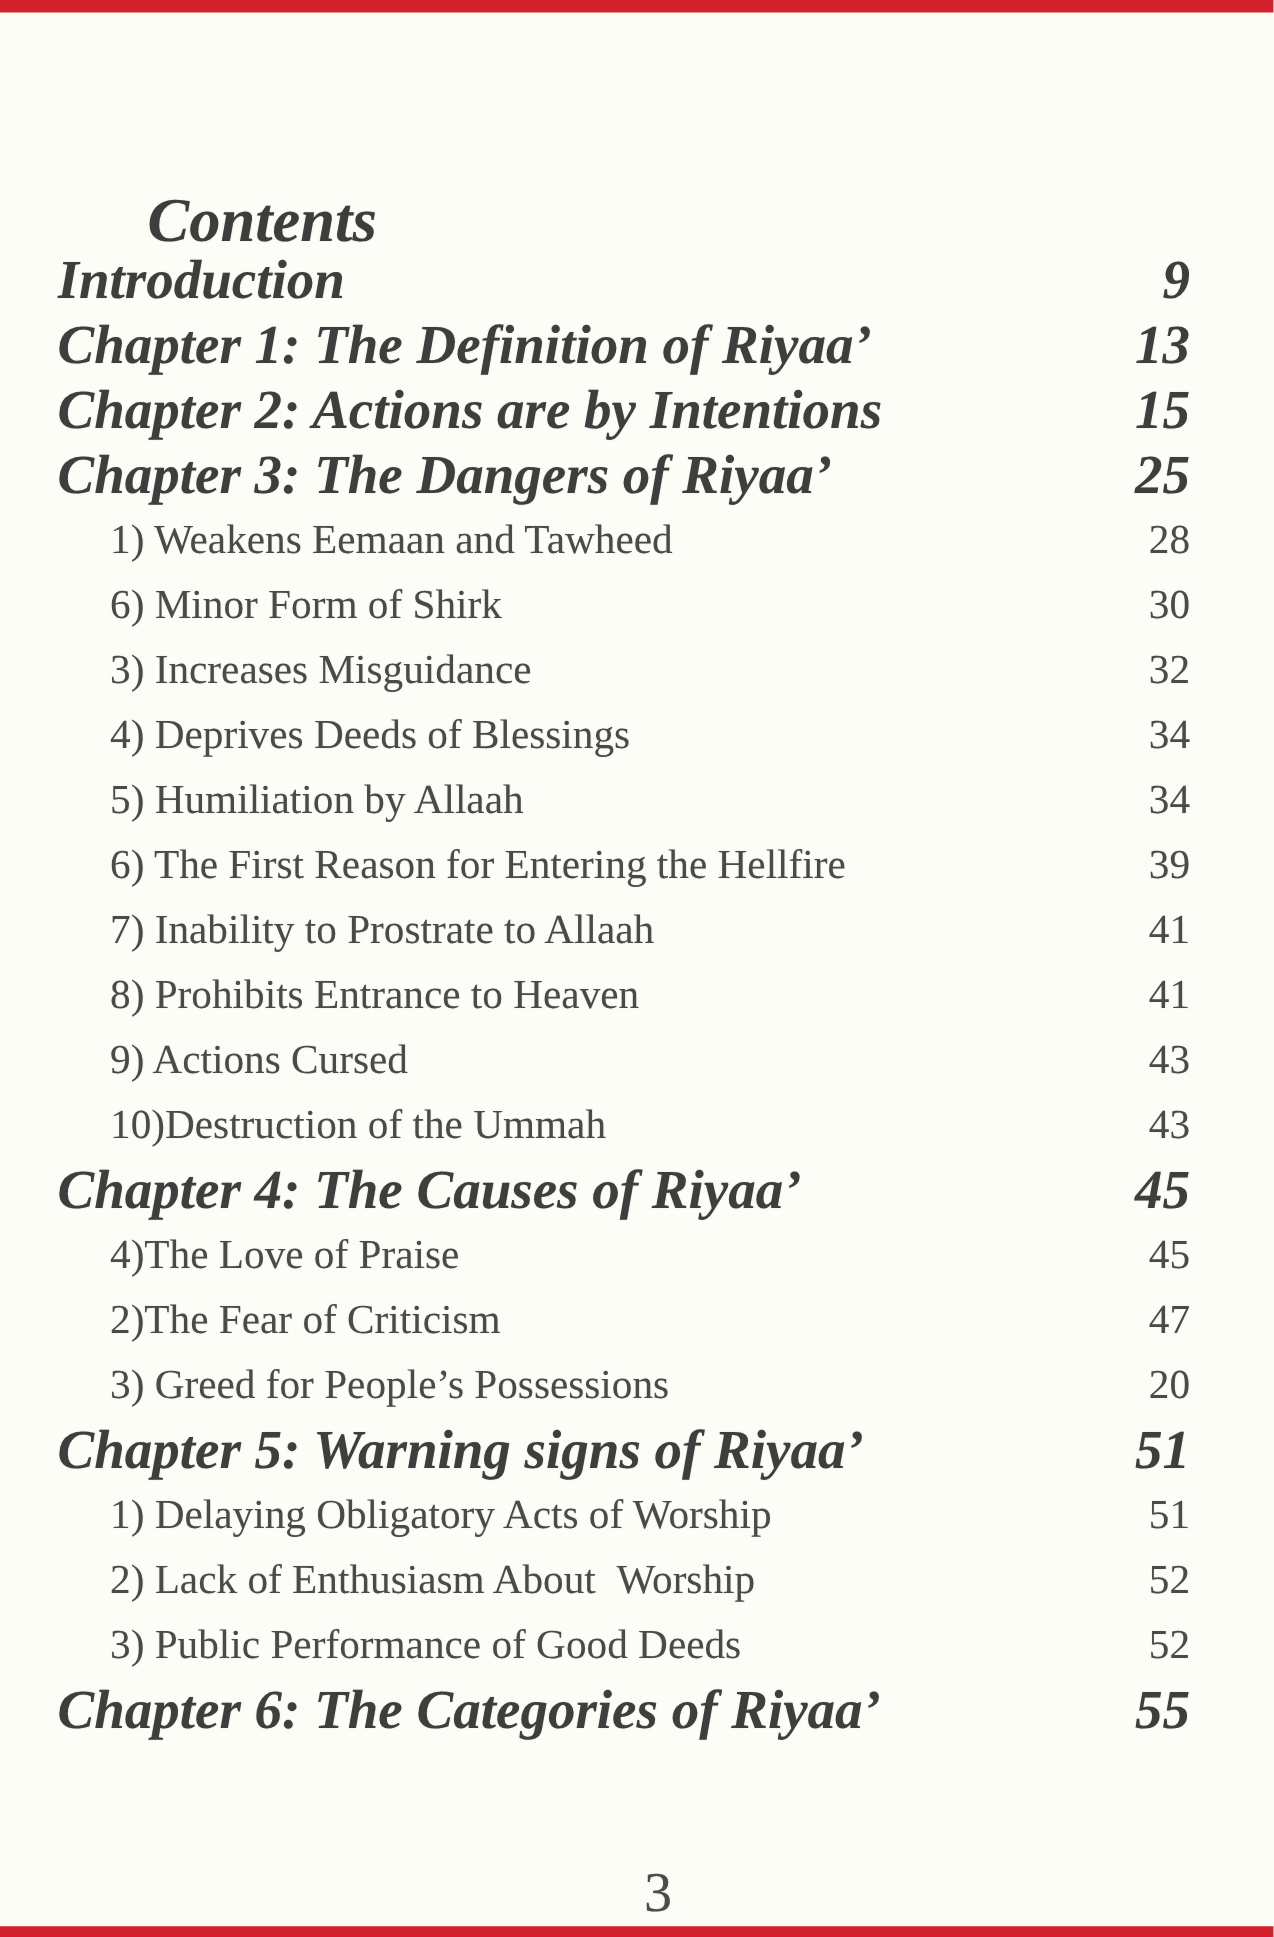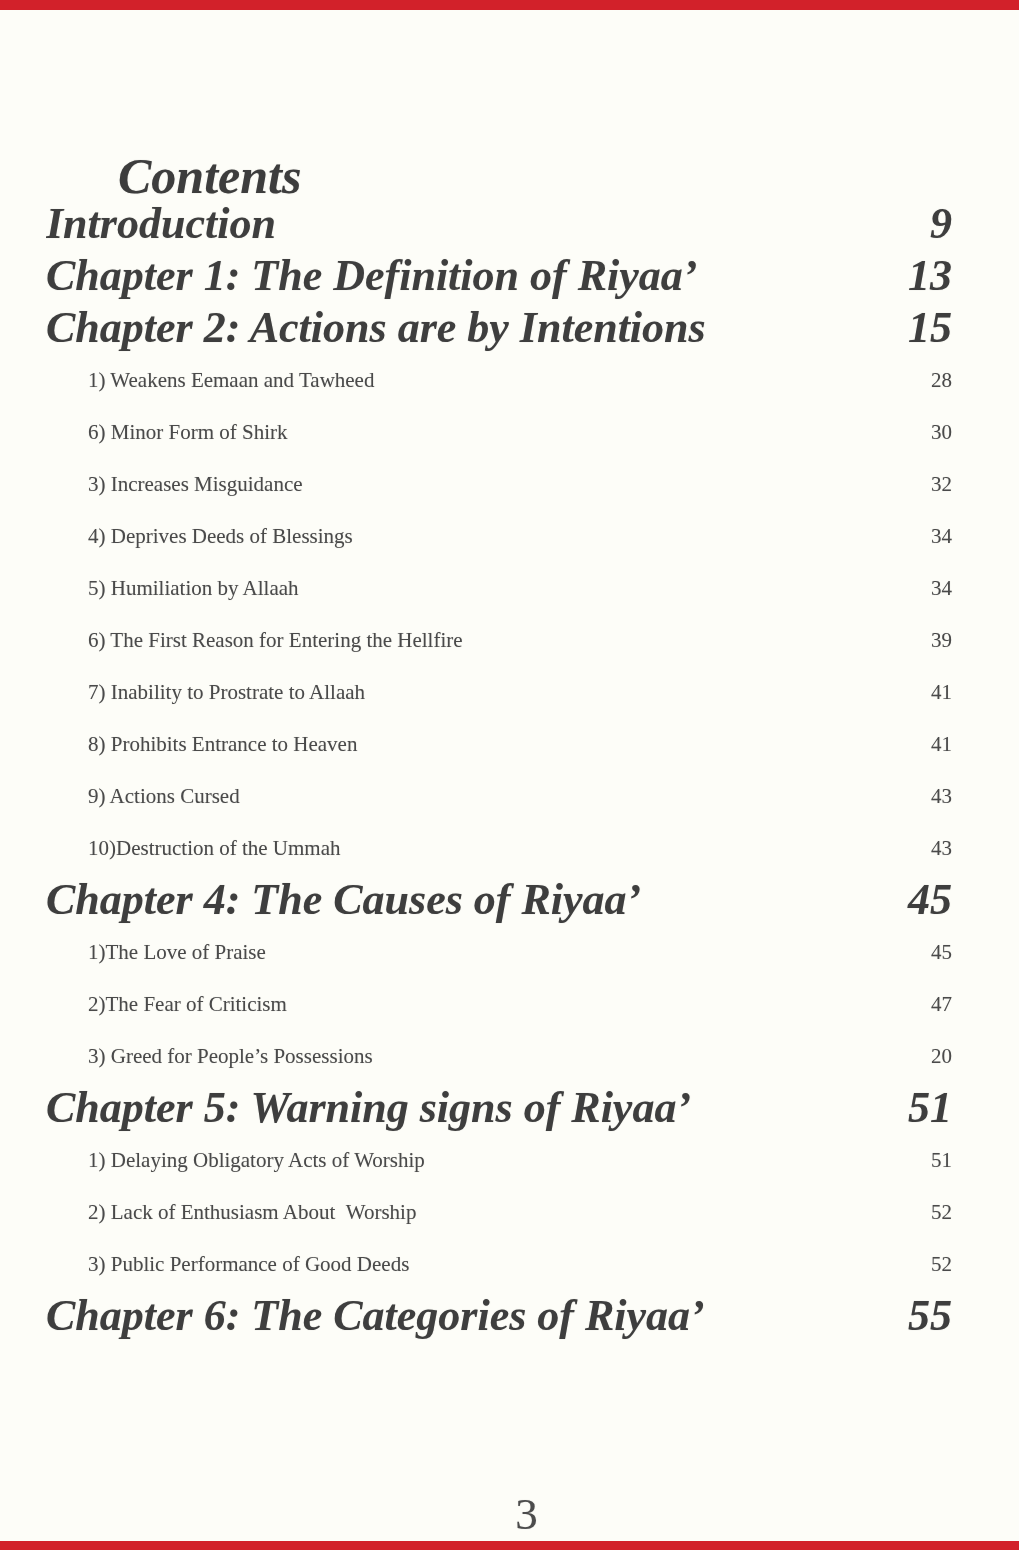--- a/index.html
+++ b/index.html
@@ -56,21 +56,21 @@
   .row .pagenum { flex: 0 0 auto; text-align: right; }
 
   .row.chapter {
     font-size: 44px;
     font-weight: bold;
     font-style: italic;
     color: #3e3e3e;
     text-shadow: 0 0 1px rgba(62,62,62,0.3);
   }
   .row.item {
-    font-size: 21px;
+    font-size: 33px;
     font-weight: normal;
     font-style: normal;
     color: #4a4a4a;
     padding-left: 42px;
     text-shadow: 0 0 1px rgba(74,74,74,0.25);
   }
 
   .folio {
     position: absolute;
     top: 1492px;
@@ -101,20 +101,24 @@
   <div class="row chapter">
     <span class="label">Chapter 1: The Definition of Riyaa’</span>
     <span class="pagenum">13</span>
   </div>
 
   <div class="row chapter">
     <span class="label">Chapter 2: Actions are by Intentions</span>
     <span class="pagenum">15</span>
   </div>
 
+  <div class="row chapter">
+    <span class="label">Chapter 3: The Dangers of Riyaa’</span>
+    <span class="pagenum">25</span>
+  </div>
 
   <div class="row item">
     <span class="label">1) Weakens Eemaan and Tawheed</span>
     <span class="pagenum">28</span>
   </div>
 
   <div class="row item">
     <span class="label">6) Minor Form of Shirk</span>
     <span class="pagenum">30</span>
   </div>
@@ -158,21 +162,21 @@
     <span class="label">10)Destruction of the Ummah</span>
     <span class="pagenum">43</span>
   </div>
 
   <div class="row chapter">
     <span class="label">Chapter 4: The Causes of Riyaa’</span>
     <span class="pagenum">45</span>
   </div>
 
   <div class="row item">
-    <span class="label">1)The Love of Praise</span>
+    <span class="label">4)The Love of Praise</span>
     <span class="pagenum">45</span>
   </div>
 
   <div class="row item">
     <span class="label">2)The Fear of Criticism</span>
     <span class="pagenum">47</span>
   </div>
 
   <div class="row item">
     <span class="label">3) Greed for People’s Possessions</span>

